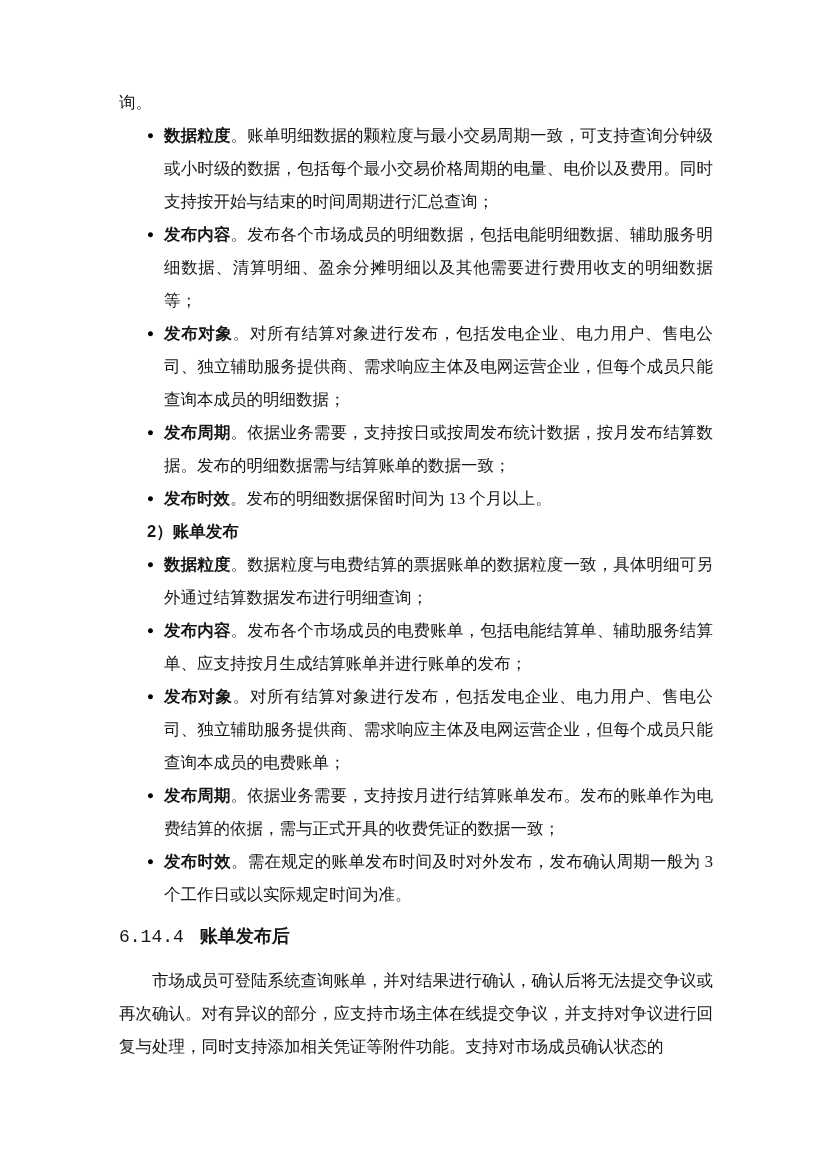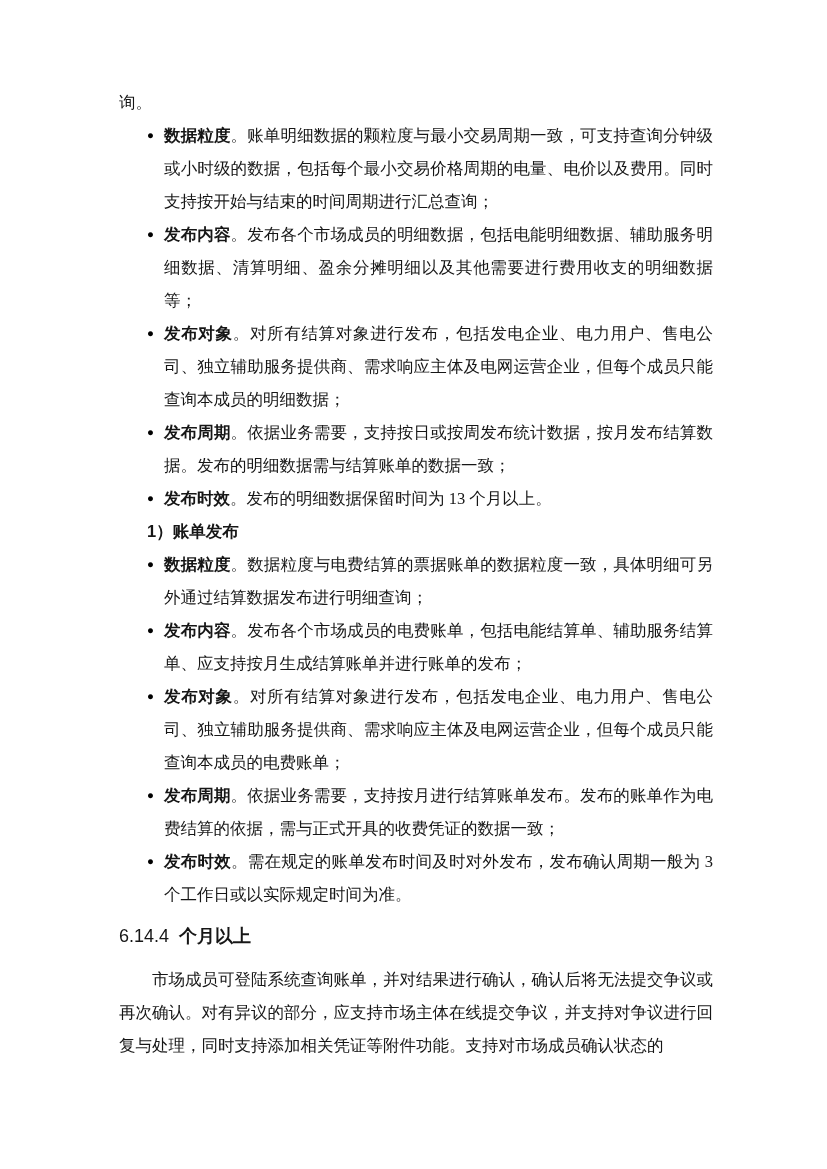--- a/index.html
+++ b/index.html
@@ -56,23 +56,23 @@
   }
   h2.section {
     margin: 8px 0 10px 0;
     font-size: 18px;
     line-height: 34px;
     font-weight: bold;
     font-family: "Liberation Sans", "DejaVu Sans", sans-serif;
     text-align: left;
   }
   h2.section .secnum {
-    font-family: Liberation Sans, sans-serif;
+    font-family: Liberation Mono, monospace;
     font-weight: normal;
-    margin-right: 10px;
+    margin-right: 16px;
   }
 </style>
 </head>
 <body>
 
 <div class="page">
 
   <p class="cont">询。</p>
 
 
@@ -87,38 +87,38 @@
       <span class="dot">●</span><span class="term">发布对象</span><span>。对所有结算对象进行发布，包括发电企业、电力用户、售电公司、独立辅助服务提供商、需求响应主体及电网运营企业，但每个成员只能查询本成员的明细数据；</span>
     </li>
     <li>
       <span class="dot">●</span><span class="term">发布周期</span><span>。依据业务需要，支持按日或按周发布统计数据，按月发布结算数据。发布的明细数据需与结算账单的数据一致；</span>
     </li>
     <li>
       <span class="dot">●</span><span class="term">发布时效</span><span>。发布的明细数据保留时间为 13 个月以上。</span>
     </li>
   </ul>
 
-  <p class="subheading">1）账单发布</p>
+  <p class="subheading">2）账单发布</p>
 
 
   <ul class="bullets">
     <li>
       <span class="dot">●</span><span class="term">数据粒度</span><span>。数据粒度与电费结算的票据账单的数据粒度一致，具体明细可另外通过结算数据发布进行明细查询；</span>
     </li>
     <li>
       <span class="dot">●</span><span class="term">发布内容</span><span>。发布各个市场成员的电费账单，包括电能结算单、辅助服务结算单、应支持按月生成结算账单并进行账单的发布；</span>
     </li>
     <li>
       <span class="dot">●</span><span class="term">发布对象</span><span>。对所有结算对象进行发布，包括发电企业、电力用户、售电公司、独立辅助服务提供商、需求响应主体及电网运营企业，但每个成员只能查询本成员的电费账单；</span>
     </li>
     <li>
       <span class="dot">●</span><span class="term">发布周期</span><span>。依据业务需要，支持按月进行结算账单发布。发布的账单作为电费结算的依据，需与正式开具的收费凭证的数据一致；</span>
     </li>
     <li>
       <span class="dot">●</span><span class="term">发布时效</span><span>。需在规定的账单发布时间及时对外发布，发布确认周期一般为 3 个工作日或以实际规定时间为准。</span>
     </li>
   </ul>
 
-  <h2 class="section"><span class="secnum">6.14.4</span><span class="sectitle">个月以上</span></h2>
+  <h2 class="section"><span class="secnum">6.14.4</span><span class="sectitle">账单发布后</span></h2>
 
   <p class="para">市场成员可登陆系统查询账单，并对结果进行确认，确认后将无法提交争议或再次确认。对有异议的部分，应支持市场主体在线提交争议，并支持对争议进行回复与处理，同时支持添加相关凭证等附件功能。支持对市场成员确认状态的</p>
 
 </div>
 
 </body></html>

